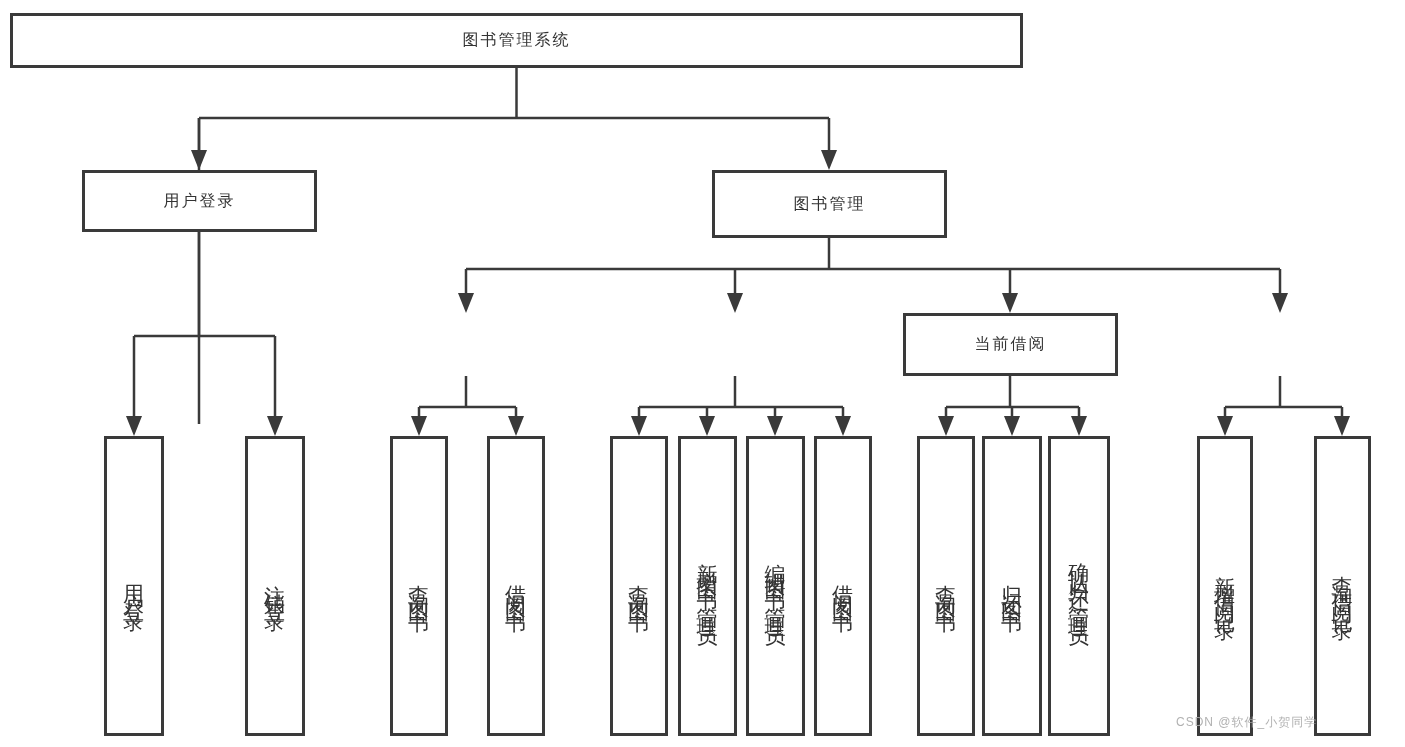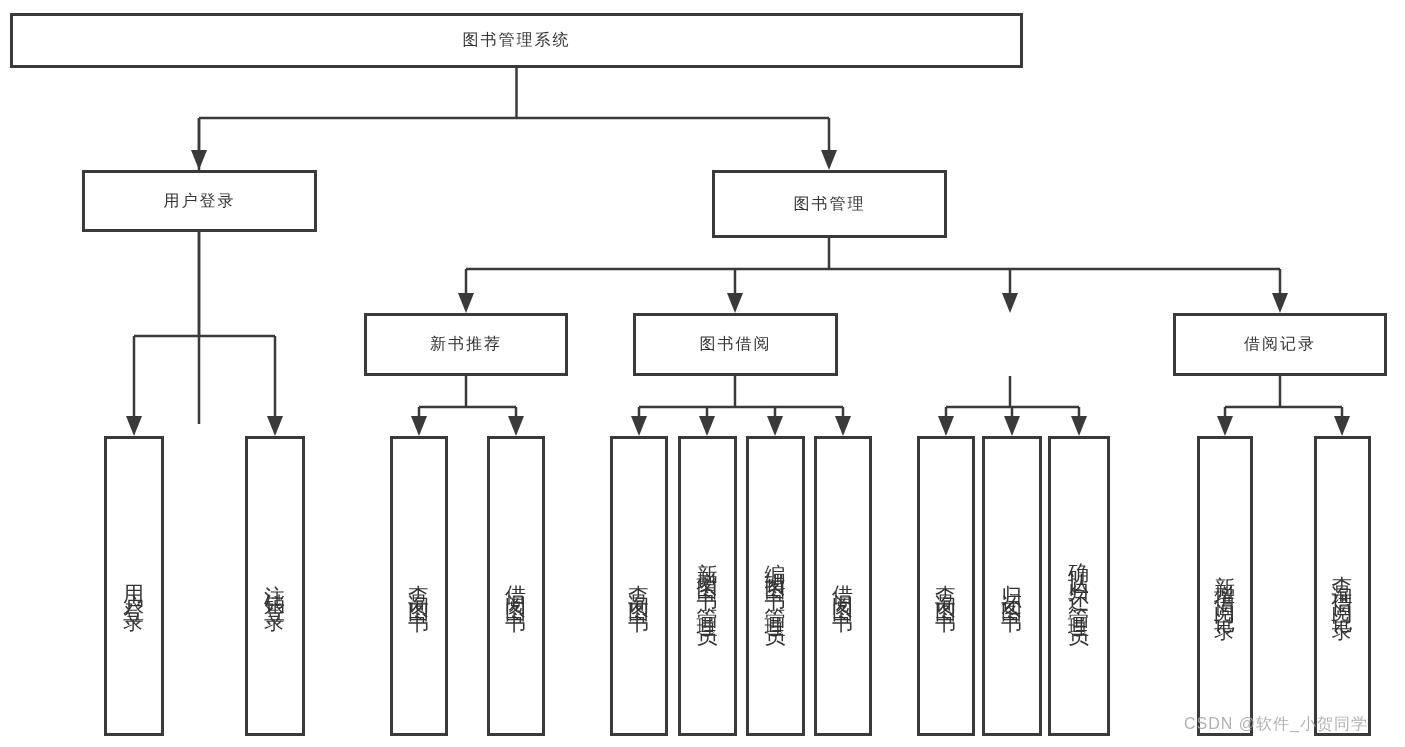--- a/index.html
+++ b/index.html
@@ -47,26 +47,25 @@
     writing-mode: vertical-rl;
     text-orientation: mixed;
     font-size: 21px;
     letter-spacing: 9px;
     line-height: 1;
   }
   .watermark {
     position: absolute;
     left: 1176px;
     top: 714px;
-    font-size: 16px;
+    font-size: 12px;
     letter-spacing: 1px;
     color: rgba(168, 168, 168, 0.9);
     z-index: 5;
     white-space: nowrap;
-    margin-left: 8px;
   }
 </style>
 </head>
 <body>
 
 <div class="canvas">
 
   <svg class="wires" width="1405" height="747" viewBox="0 0 1405 747">
     <g stroke="#3a3a3a" stroke-width="2.5" fill="#3a3a3a">
 
@@ -150,28 +149,22 @@
     <span>图书管理系统</span>
   </div>
 
   <div class="node" style="left:82px; top:170px; width:235px; height:62px;">
     <span>用户登录</span>
   </div>
   <div class="node" style="left:712px; top:170px; width:235px; height:68px;">
     <span>图书管理</span>
   </div>
 
-  <div class="node" style="left:364px; top:313px; width:204px; height:63px;">
-    <span>新书推荐</span>
-  </div>
-  <div class="node" style="left:633px; top:313px; width:205px; height:63px;">
-    <span>图书借阅</span>
-  </div>
-  <div class="node" style="left:1173px; top:313px; width:214px; height:63px;">
-    <span>借阅记录</span>
+  <div class="node" style="left:903px; top:313px; width:215px; height:63px;">
+    <span>当前借阅</span>
   </div>
 
   <div class="vnode" style="left:104px; top:436px; width:60px; height:300px;">
     <span class="vtext">用户登录</span>
   </div>
   <div class="vnode" style="left:245px; top:436px; width:60px; height:300px;">
     <span class="vtext">注销登录</span>
   </div>
 
   <div class="vnode" style="left:390px; top:436px; width:58px; height:300px;">

